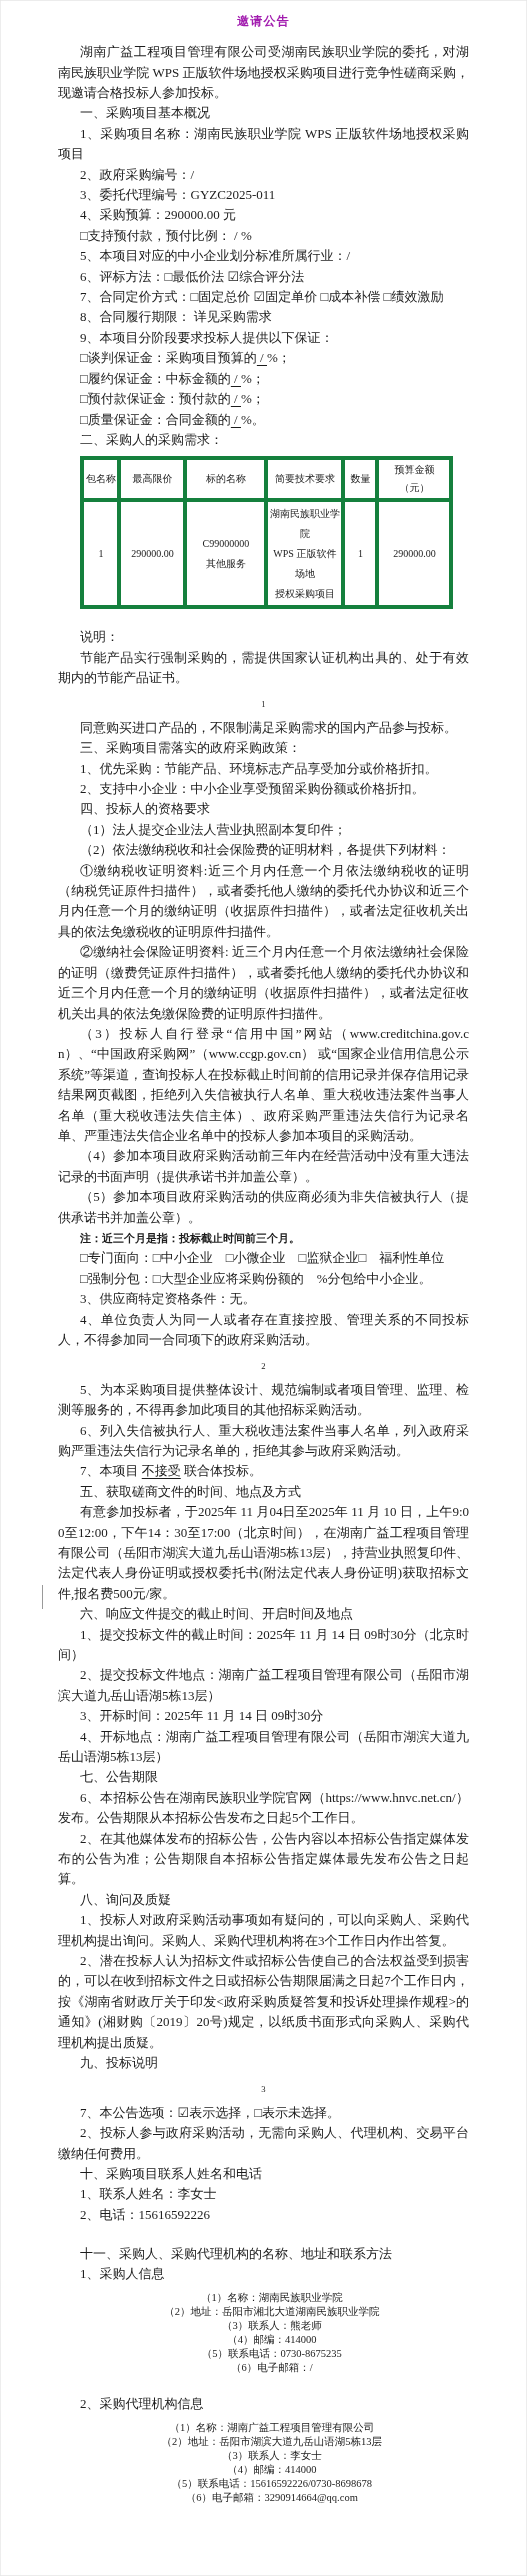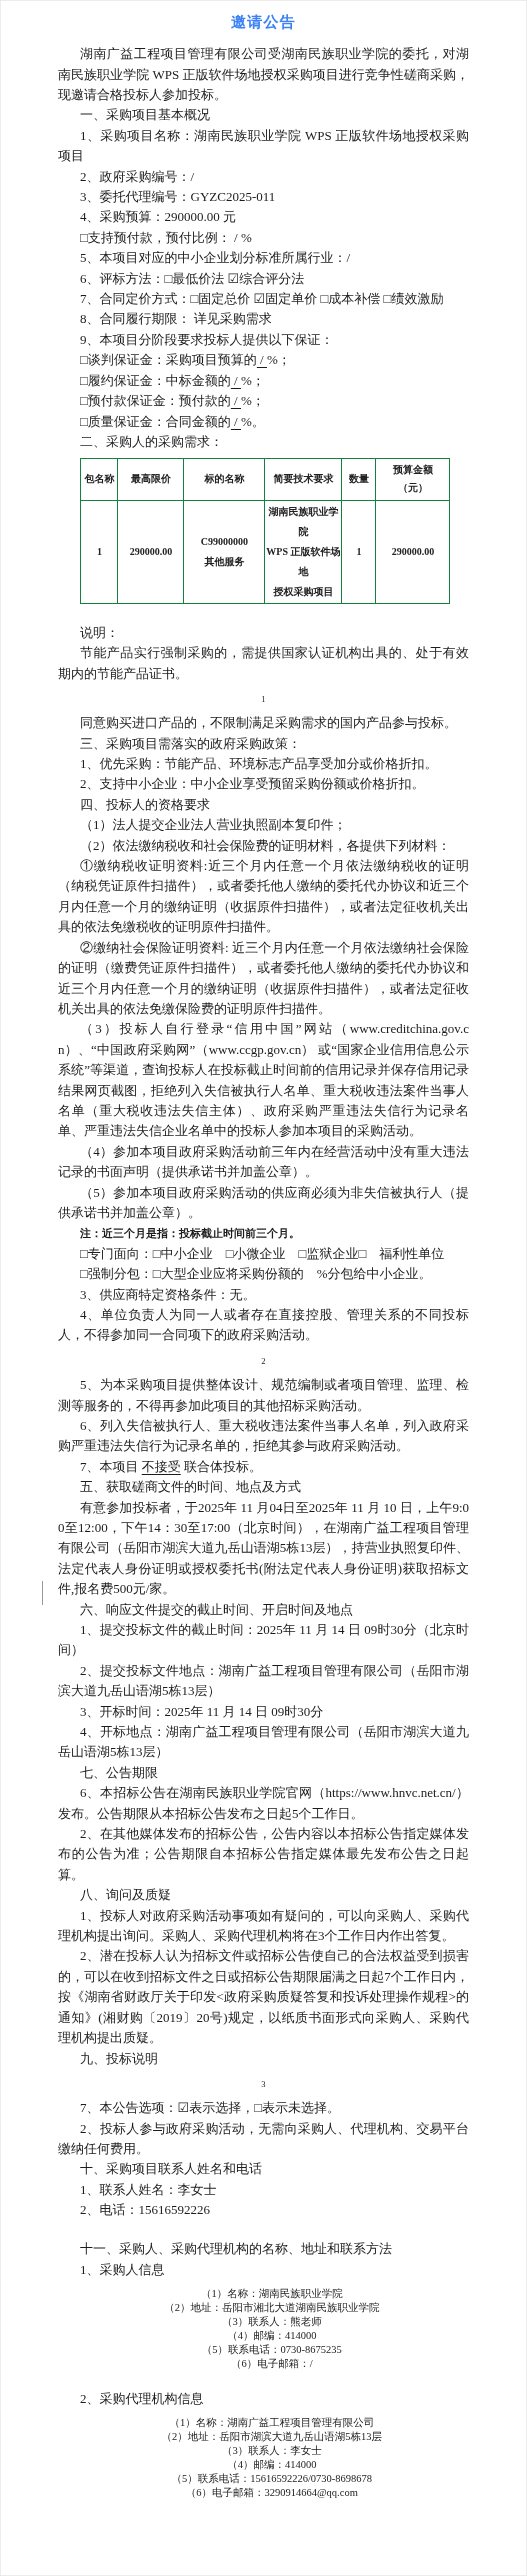--- a/index.html
+++ b/index.html
@@ -4,41 +4,41 @@
 <style>
   html,body{margin:0;padding:0;}
   body{
     width:527px;height:2576px;overflow:hidden;background:#ffffff;
     font-family:"Liberation Serif","DejaVu Serif",serif;color:#1c1c1c;
     box-shadow:inset 0 0 0 0.7px #e6e6e6;
   }
   .page{padding:9.2px 58px 0 58px;}
   .title{
     font-family:Liberation Sans, sans-serif;
-    font-size:15px;font-weight:bold;text-align:center;
-    margin:4px 0 12px 0;letter-spacing:1.3px;color:#3b82f6;
+    font-size:12px;font-weight:bold;text-align:center;
+    margin:4px 0 12px 0;letter-spacing:1.3px;color:#a21caf;
   }
   .p{
     font-size:13px;line-height:20.4px;margin:0;
     text-align:justify;text-indent:22px;word-break:break-all;
   }
   .note{
     font-family:"Liberation Sans","DejaVu Sans",sans-serif;
     font-size:11px;font-weight:bold;line-height:20.4px;margin:0;text-indent:22px;
   }
   .u{text-decoration:underline;text-underline-offset:2.6px;}
   .pagenum{font-size:8.6px;line-height:20px;text-align:center;margin:5.3px 0 4px 0;color:#222;}
   .gap-md{height:18.5px;}
   table.req{
     border-collapse:collapse;margin:5.3px 0 0 22.4px;table-layout:fixed;width:369px;
     font-size:10px;color:#222;
   }
   table.req th,table.req td{
-    border:1px solid #15803d;text-align:center;vertical-align:middle;
-    font-weight:bold;padding:1.3px 0.7px;word-break:break-all;
+    border:4px solid #15803d;text-align:center;vertical-align:middle;
+    font-weight:normal;padding:1.3px 0.7px;word-break:break-all;
   }
   table.req thead tr{height:42px;}
   table.req thead th{line-height:18px;}
   table.req tbody tr{height:63px;}
   table.req tbody td{line-height:20px;}
   .plist{margin-top:6.6px;}
   .plist-line{font-size:10.5px;line-height:14px;padding-left:16.5px;text-align:center;}
   .rel{position:relative;}
   .changebar{position:absolute;left:-16px;top:83px;width:1.3px;height:24px;background:#9a9a9a;}
 </style>

